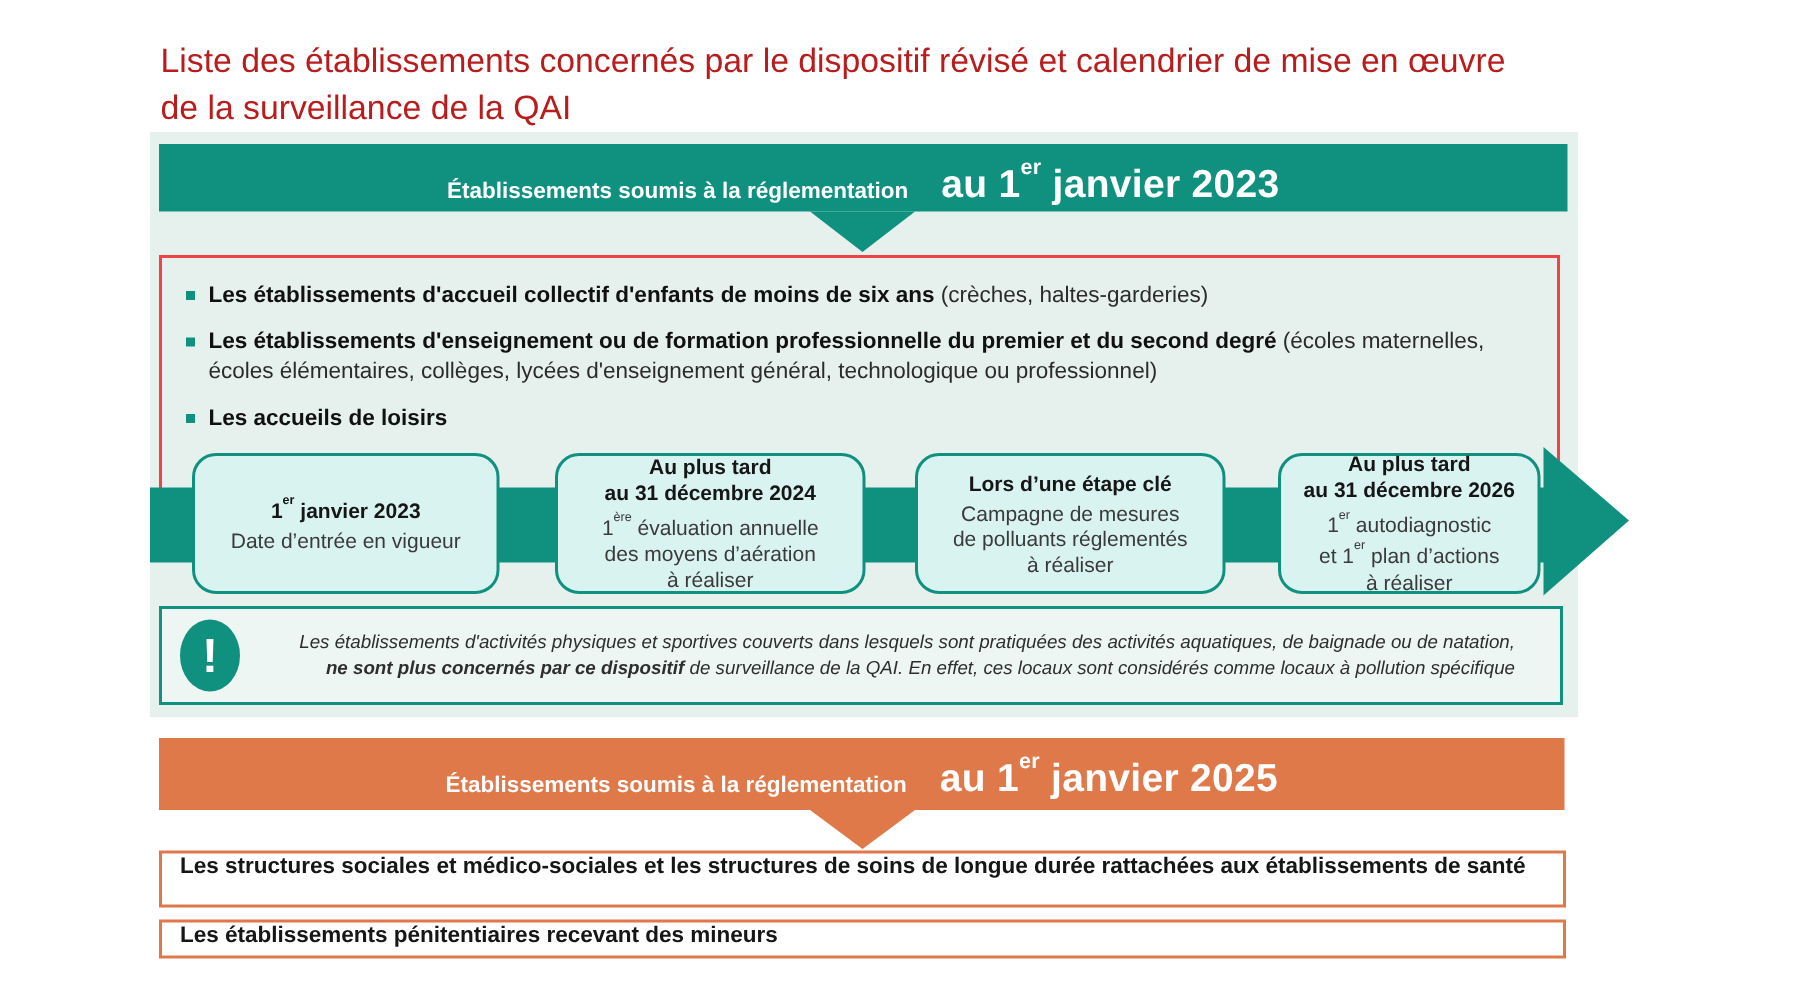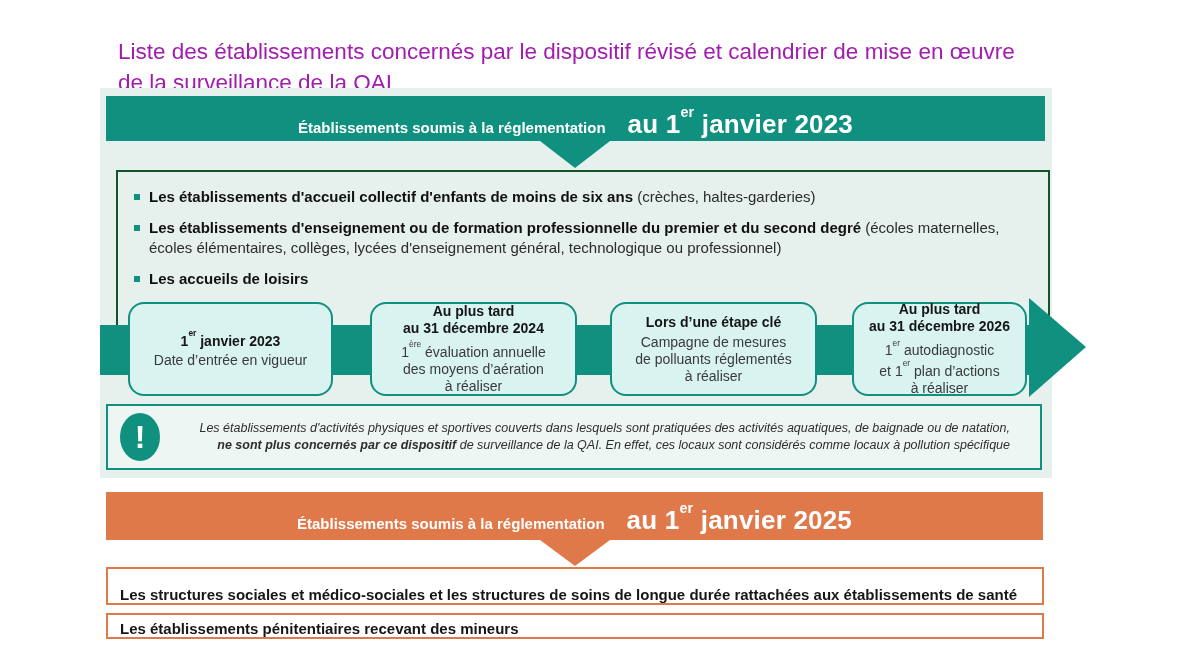--- a/index.html
+++ b/index.html
@@ -7,25 +7,25 @@
   body {
     position: relative;
     width: 1200px;
     height: 661px;
     background: #ffffff;
     font-family: "Liberation Sans", sans-serif;
   }
   .title {
     position: absolute;
     left: 100px; top: 18px;
-    margin: 18px;
+    margin: 7px;
     font-size: 22.5px;
     line-height: 31px;
     font-weight: 500;
-    color: #a21caf;
+    color: #b91c1c;
     width: 1020px;
   }
   .title span { display: block; }
 
   
   .panel {
     position: absolute;
     left: 100px; top: 88px;
     width: 952px; height: 390px;
     background: #e6f0ed;
@@ -49,23 +49,23 @@
     position: absolute;
     width: 0; height: 0;
     border-left: 35px solid transparent;
     border-right: 35px solid transparent;
   }
   .tri-teal   { left: 440px; top: 53px;  border-top: 27px solid #109180; }
   .tri-orange { left: 540px; top: 540px; border-top: 26px solid #e0794a; }
 
   .bullet-box {
     position: absolute;
-    left: 16px; top: 82px;
+    left: 6px; top: 82px;
     width: 934px; height: 202px;
-    border: 2px solid #14532d;
+    border: 2px solid #ef4444;
     z-index: 1;
   }
   .bullets { list-style: none; margin: 0; padding: 15px 20px 0 16px; }
   .bullets li {
     position: relative;
     padding-left: 15px;
     margin-bottom: 11px;
     font-size: 15px;
     line-height: 20px;
     color: #1f1f1f;
@@ -135,21 +135,21 @@
   }
   .note-text .bi { font-weight: 700; margin-top: 32px; }
 
   
   .obox {
     position: absolute;
     left: 106px;
     width: 938px;
     background: #ffffff;
     border: 2px solid #e0794a;
-    display: flex; align-items: flex-end;
+    display: flex; align-items: flex-start;
     font-size: 15px; font-weight: 700;
     color: #161616;
     padding-left: 12px;
   }
   .obox1 { top: 567px; height: 38px; }
   .obox2 { top: 613px; height: 26px; }
 </style>
 </head>
 <body>
 

